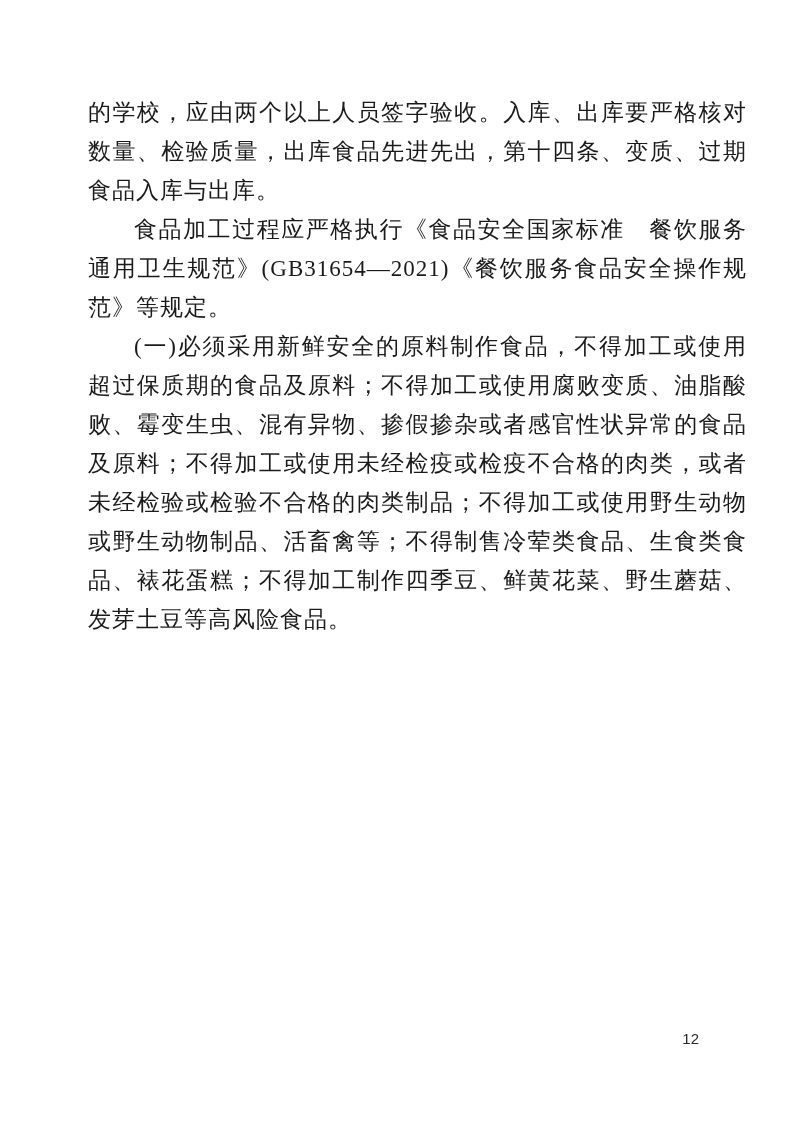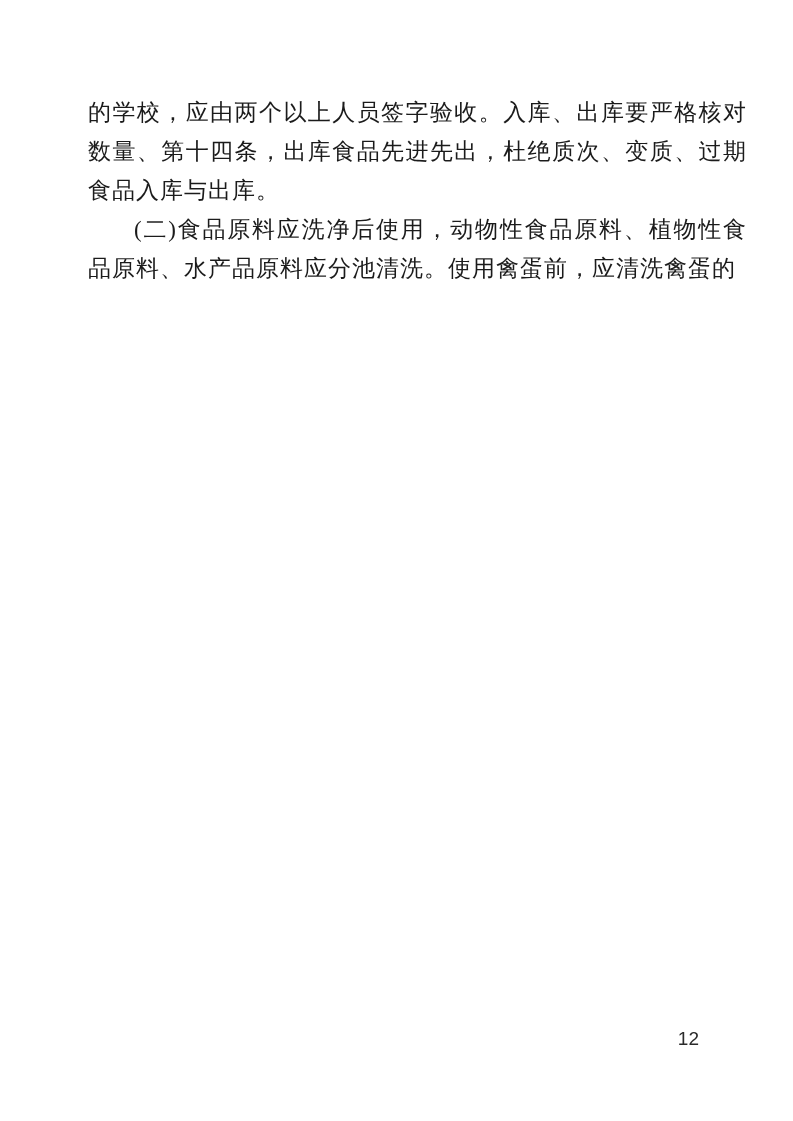--- a/index.html
+++ b/index.html
@@ -37,27 +37,28 @@
   }
   .article-no {
     font-weight: bold;
     margin-right: 0.45em;
   }
   .page-number {
     position: absolute;
     top: 1030px;
     right: 94px;
     font-family: "Liberation Sans", "DejaVu Sans", sans-serif;
-    font-size: 19px;
+    font-size: 15px;
     line-height: 18px;
     color: #2a2a2a;
   }
 </style>
 </head>
 <body>
 
 <div class="doc-page">
   <div class="doc-body">
-    <p class="para no-indent">的学校，应由两个以上人员签字验收。入库、出库要严格核对数量、第十四条，出库食品先进先出，杜绝质次、变质、过期食品入库与出库。</p>
-    <p class="para">(二)食品原料应洗净后使用，动物性食品原料、植物性食品原料、水产品原料应分池清洗。使用禽蛋前，应清洗禽蛋的</p>
+    <p class="para no-indent">的学校，应由两个以上人员签字验收。入库、出库要严格核对数量、检验质量，出库食品先进先出，第十四条、变质、过期食品入库与出库。</p>
+    <p class="para">食品加工过程应严格执行《食品安全国家标准　餐饮服务通用卫生规范》(GB31654—2021)《餐饮服务食品安全操作规范》等规定。</p>
+    <p class="para">(一)必须采用新鲜安全的原料制作食品，不得加工或使用超过保质期的食品及原料；不得加工或使用腐败变质、油脂酸败、霉变生虫、混有异物、掺假掺杂或者感官性状异常的食品及原料；不得加工或使用未经检疫或检疫不合格的肉类，或者未经检验或检验不合格的肉类制品；不得加工或使用野生动物或野生动物制品、活畜禽等；不得制售冷荤类食品、生食类食品、裱花蛋糕；不得加工制作四季豆、鲜黄花菜、野生蘑菇、发芽土豆等高风险食品。</p>
   </div>
   <div class="page-number">12</div>
 </div>
 
 </body></html>

